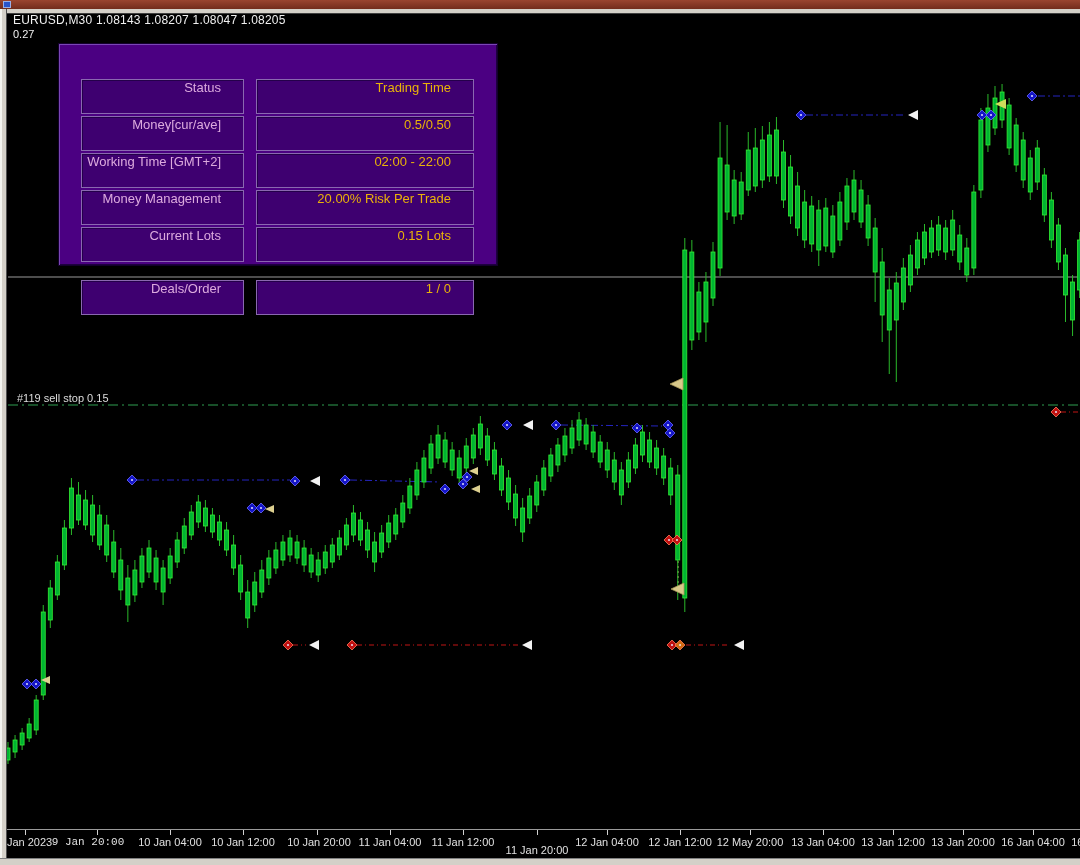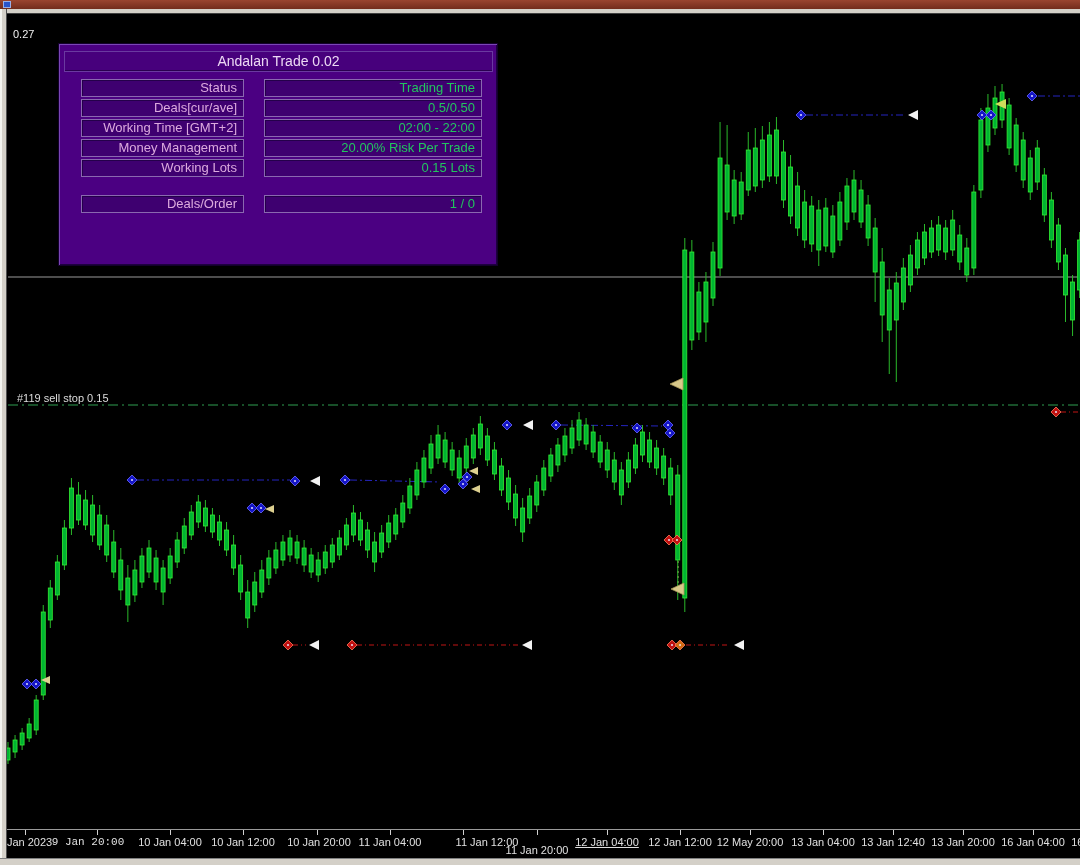--- a/index.html
+++ b/index.html
@@ -35,26 +35,26 @@
   
   .ea-panel { position:absolute; left:58px; top:43px; width:440px; height:223px;
     background:#4b0082; border:1px solid #14002c;
     box-shadow: inset 1px 1px 0 #7a45b5, inset -1px -1px 0 #1e0040; }
   .ea-title { position:absolute; left:5px; top:7px; width:429px; height:21px;
     background:#47007c; border:1px solid #6a3aa0; box-shadow: inset 0 -1px 0 #2a0050;
     color:#ecd8f4; font-size:14px; text-align:center; line-height:19px; }
   .ea-rows { position:absolute; left:0; top:35px; width:440px; }
   .prow { display:flex; margin-bottom:2px; padding-left:22px; }
   .prow.gap { margin-top:18px; }
-  .pcell { height:18px; background:#3e0070; border:1px solid #8a68b0;
+  .pcell { height:35px; background:#3e0070; border:1px solid #8a68b0;
     box-shadow: inset 1px 1px 0 #24004a;
-    color:#dcaade; font-size:13px; line-height:15px; text-align:right; padding-right:6px;
+    color:#dcaade; font-size:13px; line-height:15px; text-align:right; padding-right:22px;
     white-space:nowrap; overflow:hidden; }
   .plabel { width:163px; }
-  .pvalue { width:218px; margin-left:20px; color:#22c55e; }
+  .pvalue { width:218px; margin-left:12px; color:#eab308; }
 </style>
 </head>
 <body>
 
 <div id="screen">
 
   <div class="titlebar">
     <div class="titlebar-icon"></div>
   </div>
   <div class="menustrip"></div>
@@ -438,44 +438,44 @@
       <polygon points="532,640 532,650 522,645" fill="#f2f2f2"></polygon>
       <polygon points="672,640 677,645 672,650 667,645" fill="#c01010" stroke="#ff7a5a" stroke-width="0.8"></polygon>
       <circle cx="672" cy="645" r="1.1" fill="#e8e8ff" opacity="0.9"></circle>
       <polygon points="680,640 685,645 680,650 675,645" fill="#d06a10" stroke="#ff7a5a" stroke-width="0.8"></polygon>
       <circle cx="680" cy="645" r="1.1" fill="#e8e8ff" opacity="0.9"></circle>
       <polygon points="744,640 744,650 734,645" fill="#f2f2f2"></polygon>
       <polygon points="1056,407 1061,412 1056,417 1051,412" fill="#c01010" stroke="#ff7a5a" stroke-width="0.8"></polygon>
       <circle cx="1056" cy="412" r="1.1" fill="#e8e8ff" opacity="0.9"></circle>
     </svg>
 
+  <div class="ohlc-line">EURUSD,M30  1.08143 1.08207 1.08047 1.08205</div>
   <div class="lot-line">0.27</div>
   <div class="sellstop-label">#119 sell stop 0.15</div>
 
   <div class="ea-panel">
-    <div class="ea-title">Andalan Trade 0.02</div>
     <div class="ea-rows">
       <div class="prow">
         <div class="pcell plabel">Status</div>
         <div class="pcell pvalue">Trading Time</div>
       </div>
       <div class="prow">
-        <div class="pcell plabel">Deals[cur/ave]</div>
+        <div class="pcell plabel">Money[cur/ave]</div>
         <div class="pcell pvalue">0.5/0.50</div>
       </div>
       <div class="prow">
         <div class="pcell plabel">Working Time [GMT+2]</div>
         <div class="pcell pvalue">02:00 - 22:00</div>
       </div>
       <div class="prow">
         <div class="pcell plabel">Money Management</div>
         <div class="pcell pvalue">20.00% Risk Per Trade</div>
       </div>
       <div class="prow">
-        <div class="pcell plabel">Working Lots</div>
+        <div class="pcell plabel">Current Lots</div>
         <div class="pcell pvalue">0.15 Lots</div>
       </div>
       <div class="prow gap">
         <div class="pcell plabel">Deals/Order</div>
         <div class="pcell pvalue">1 / 0</div>
       </div>
     </div>
   </div>
 
   <div class="axis-sep"></div>
@@ -496,27 +496,27 @@
       <div class="tick-mark" style="left: 963px;"></div>
       <div class="tick-mark" style="left: 1033px;"></div>
     </div>
   <div id="time-axis">
       <span class="tick-label" style="left: 25px;">9 Jan 2023</span>
       <span class="tick-label" style="left: 88px; font-family: Liberation Mono, monospace;">9 Jan 20:00</span>
       <span class="tick-label" style="left: 170px;">10 Jan 04:00</span>
       <span class="tick-label" style="left: 243px;">10 Jan 12:00</span>
       <span class="tick-label" style="left: 311px; margin-left: 8px;">10 Jan 20:00</span>
       <span class="tick-label" style="left: 390px;">11 Jan 04:00</span>
-      <span class="tick-label" style="left: 463px; margin-left: 24px;">11 Jan 12:00</span>
+      <span class="tick-label" style="left: 463px;">11 Jan 12:00</span>
       <span class="tick-label" style="left: 537px; margin-top: 8px;">11 Jan 20:00</span>
-      <span class="tick-label" style="left: 607px; text-decoration: underline;">12 Jan 04:00</span>
+      <span class="tick-label" style="left: 607px;">12 Jan 04:00</span>
       <span class="tick-label" style="left: 680px;">12 Jan 12:00</span>
       <span class="tick-label" style="left: 750px;">12 May 20:00</span>
       <span class="tick-label" style="left: 823px;">13 Jan 04:00</span>
-      <span class="tick-label" style="left: 893px;">13 Jan 12:40</span>
+      <span class="tick-label" style="left: 893px;">13 Jan 12:00</span>
       <span class="tick-label" style="left: 963px;">13 Jan 20:00</span>
       <span class="tick-label" style="left: 1033px;">16 Jan 04:00</span>
       <span class="tick-label" style="left: 1103px;">16 Jan 12:00</span>
     </div>
 
   <div class="left-edge"></div>
   <div class="bottom-edge"></div>
 </div>
 
 </body></html>

